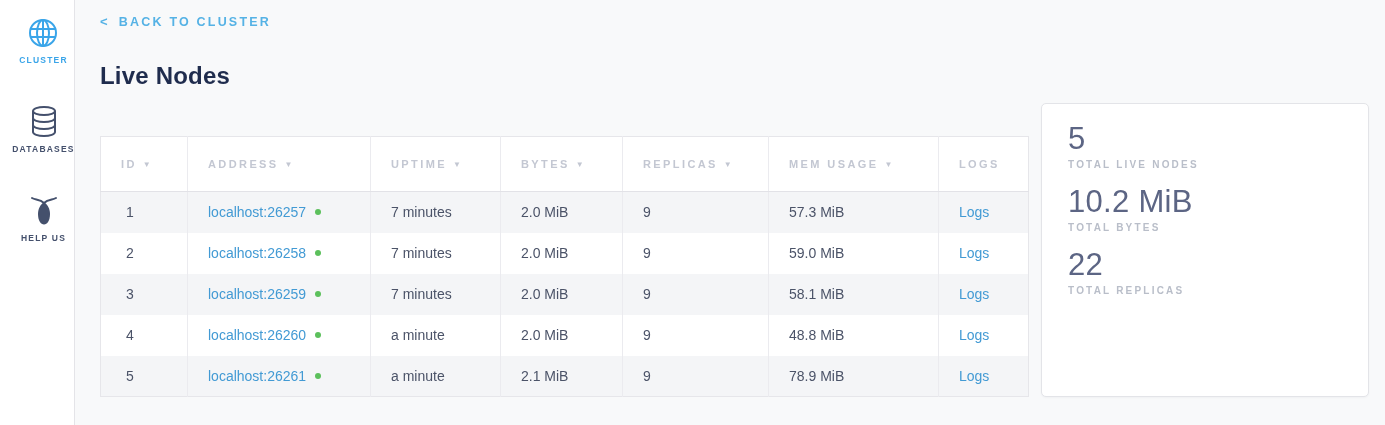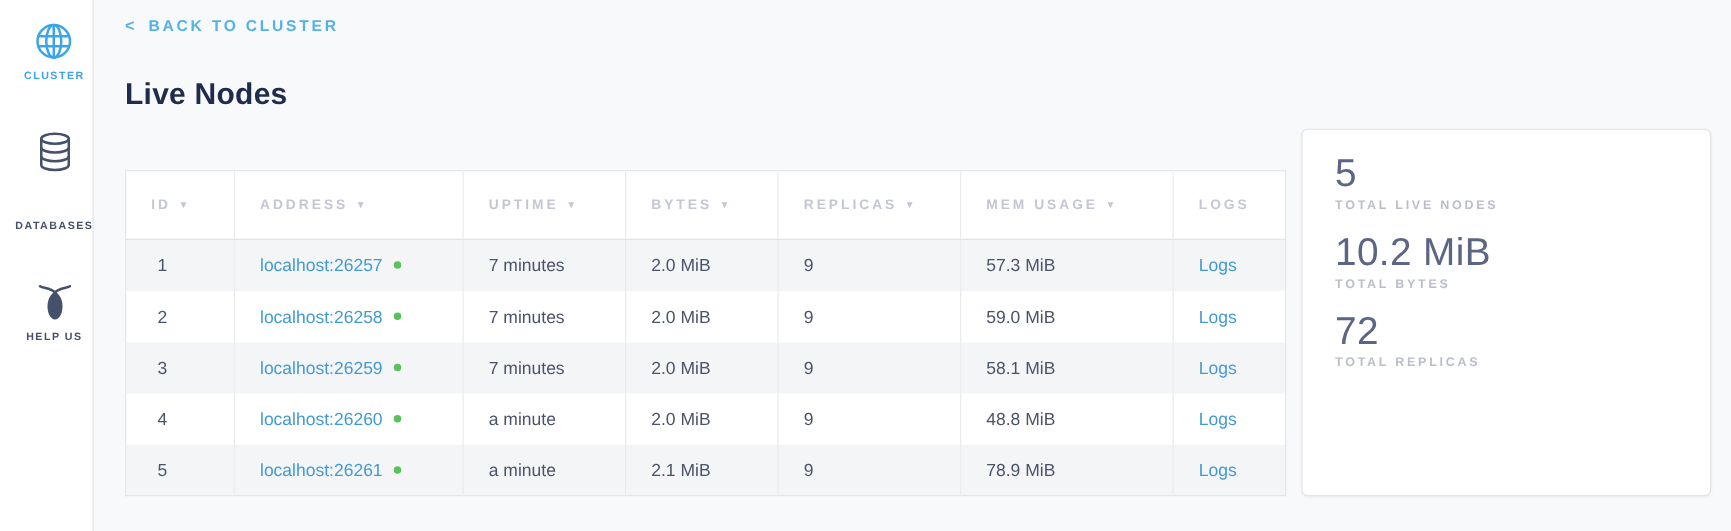--- a/index.html
+++ b/index.html
@@ -21,21 +21,21 @@
   .nav-item {
     display: flex; flex-direction: column; align-items: center;
     margin-bottom: 26px; cursor: pointer; text-align: center;
   }
   .nav-item .nav-icon { height: 34px; display: flex; align-items: center; justify-content: center; }
   .nav-item .nav-label {
     margin-top: 5px; font-size: 8.5px; font-weight: bold;
     letter-spacing: 1.2px; color: #44506c;
   }
   .nav-item.active .nav-label { color: #3aa5e9; }
-  .nav-item:nth-child(2) { margin-top: 14px; gap: 31px; }
+  .nav-item:nth-child(2) { margin-top: 14px; }
   .nav-item:nth-child(3) { margin-top: 14px; }
 
   
   .main { flex: 1; padding: 12px 17px 0 25px; }
   .back-link {
     display: inline-flex; align-items: center; gap: 9px;
     color: #55b2e5; font-size: 12.5px; font-weight: bold;
     letter-spacing: 2.2px; cursor: pointer; text-decoration: none;
   }
   .back-arrow { font-size: 13px; }
@@ -217,20 +217,20 @@
       <div class="summary-panel">
         <div class="stat">
           <div class="stat-value">5</div>
           <div class="stat-label">TOTAL LIVE NODES</div>
         </div>
         <div class="stat">
           <div class="stat-value">10.2 MiB</div>
           <div class="stat-label">TOTAL BYTES</div>
         </div>
         <div class="stat">
-          <div class="stat-value">72</div>
+          <div class="stat-value">22</div>
           <div class="stat-label">TOTAL REPLICAS</div>
         </div>
       </div>
 
     </div>
   </div>
 </div>
 
 </body></html>

